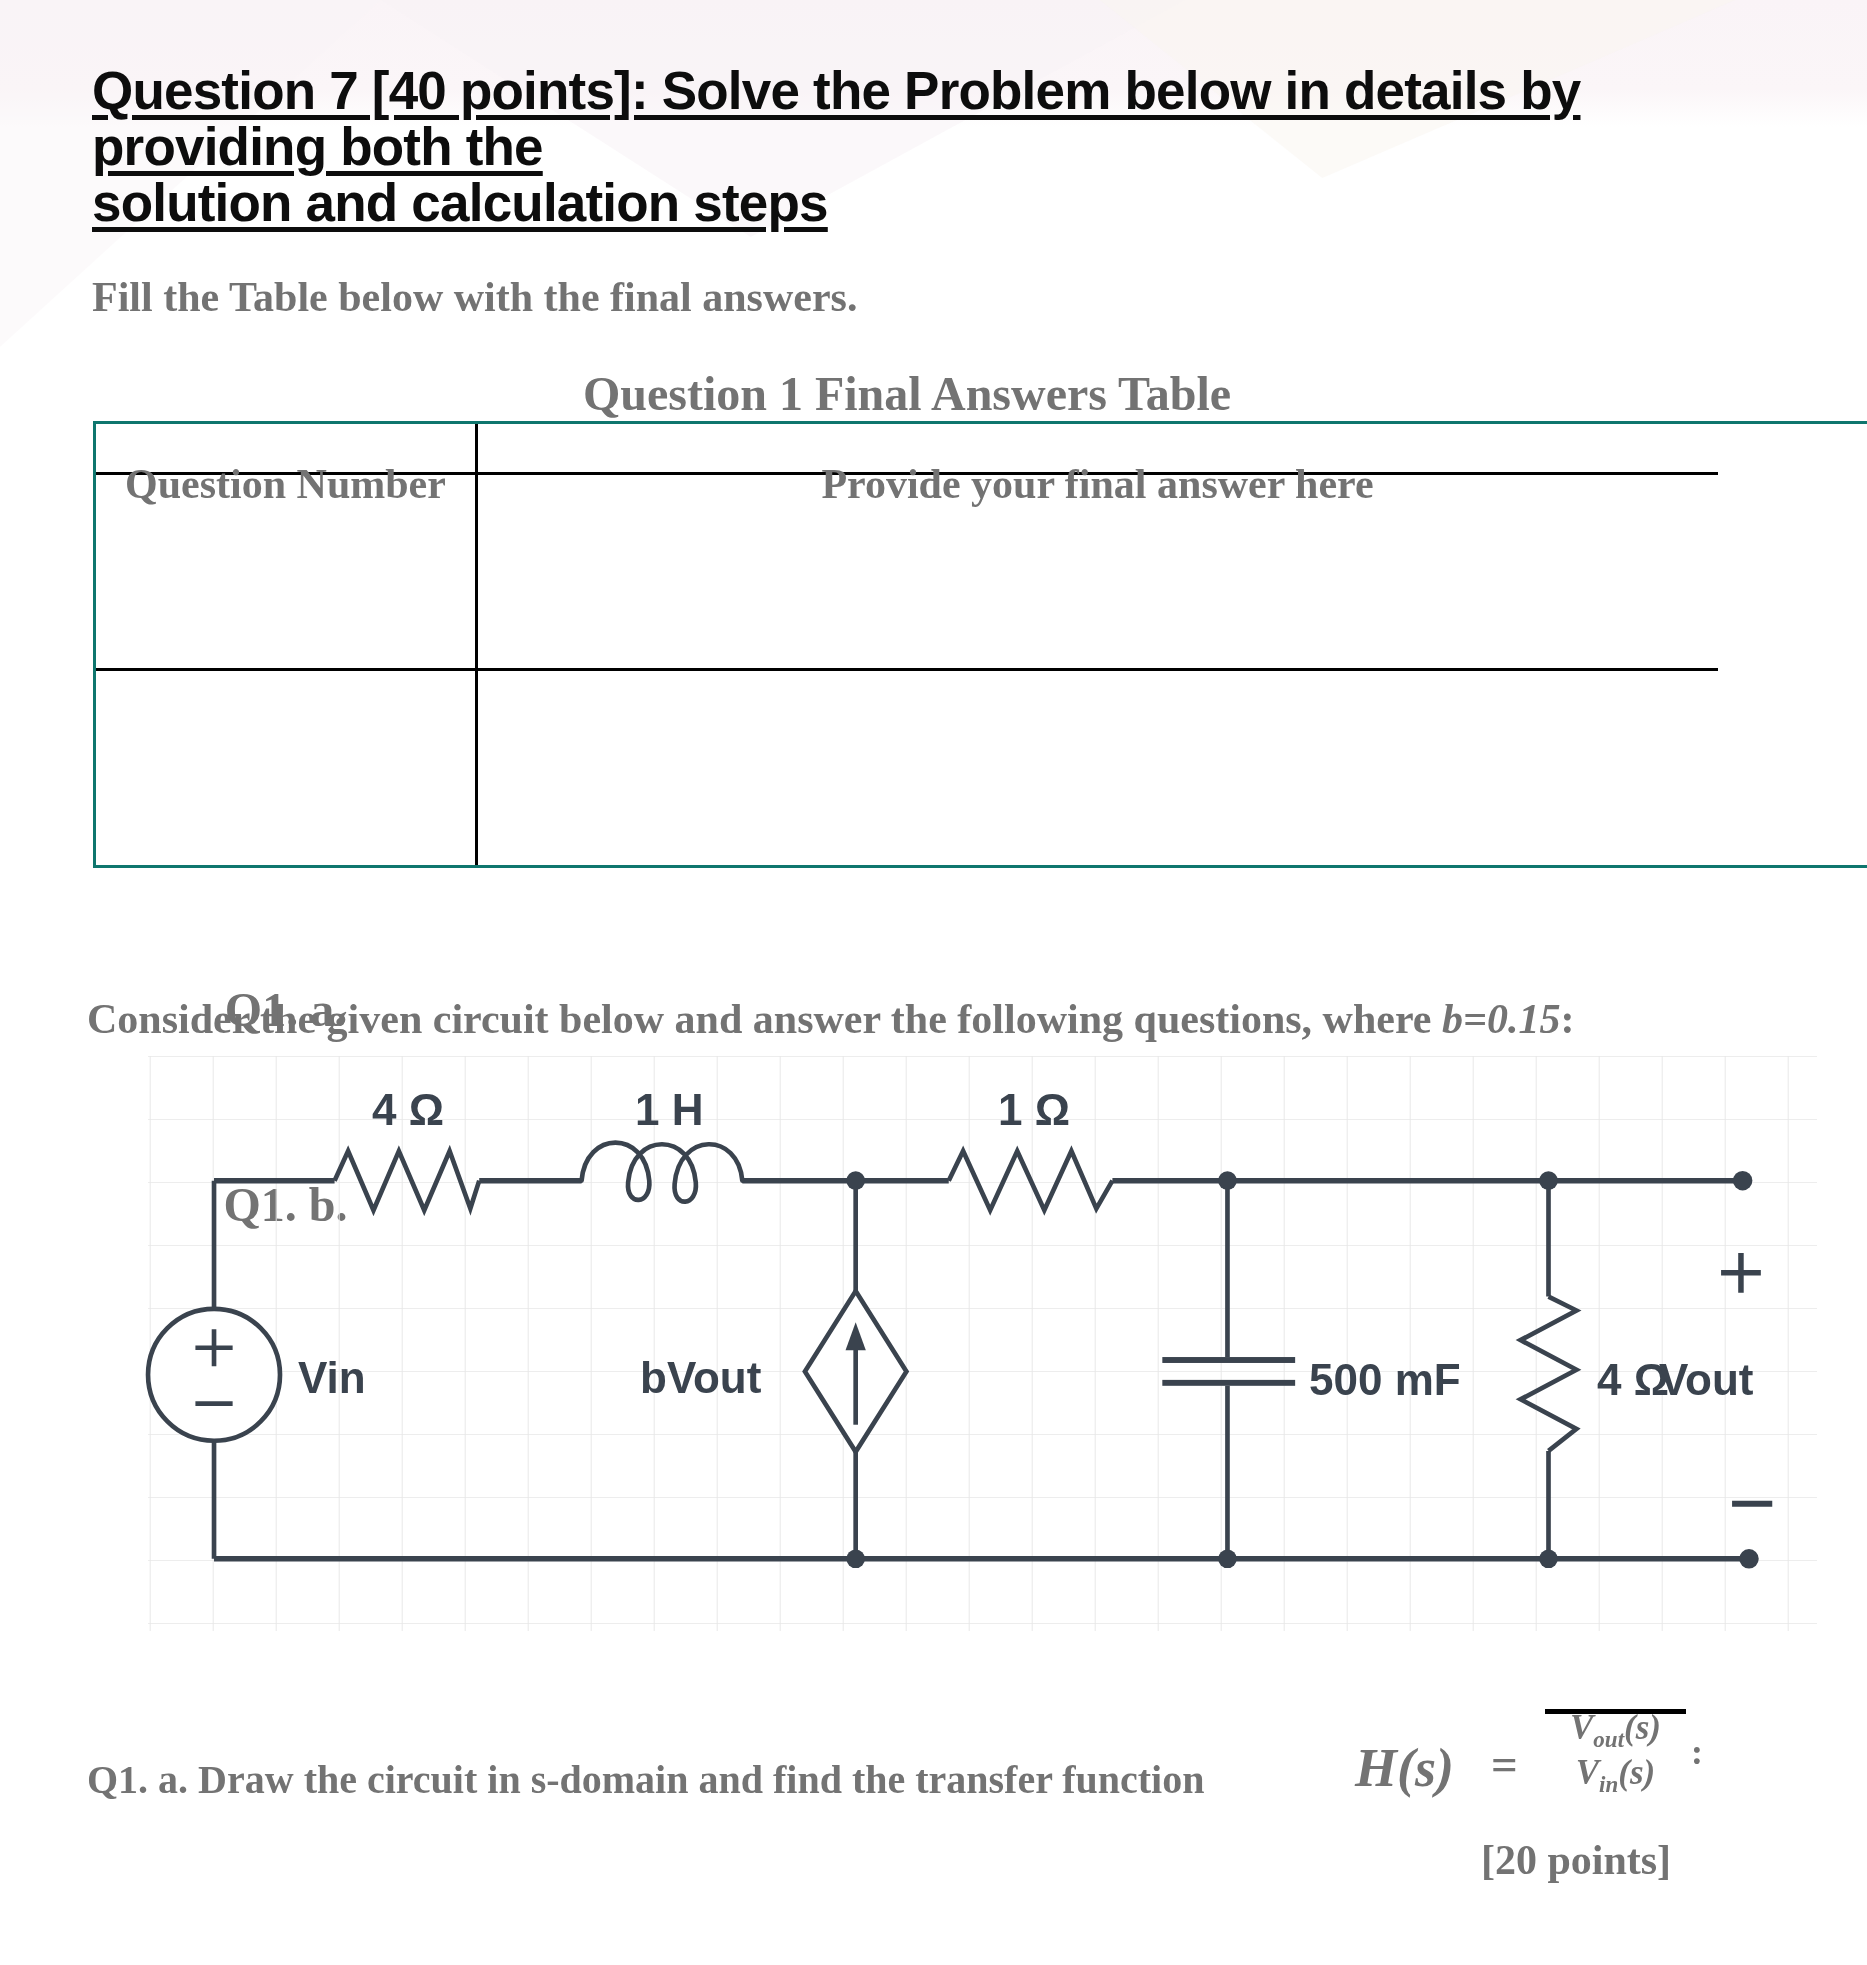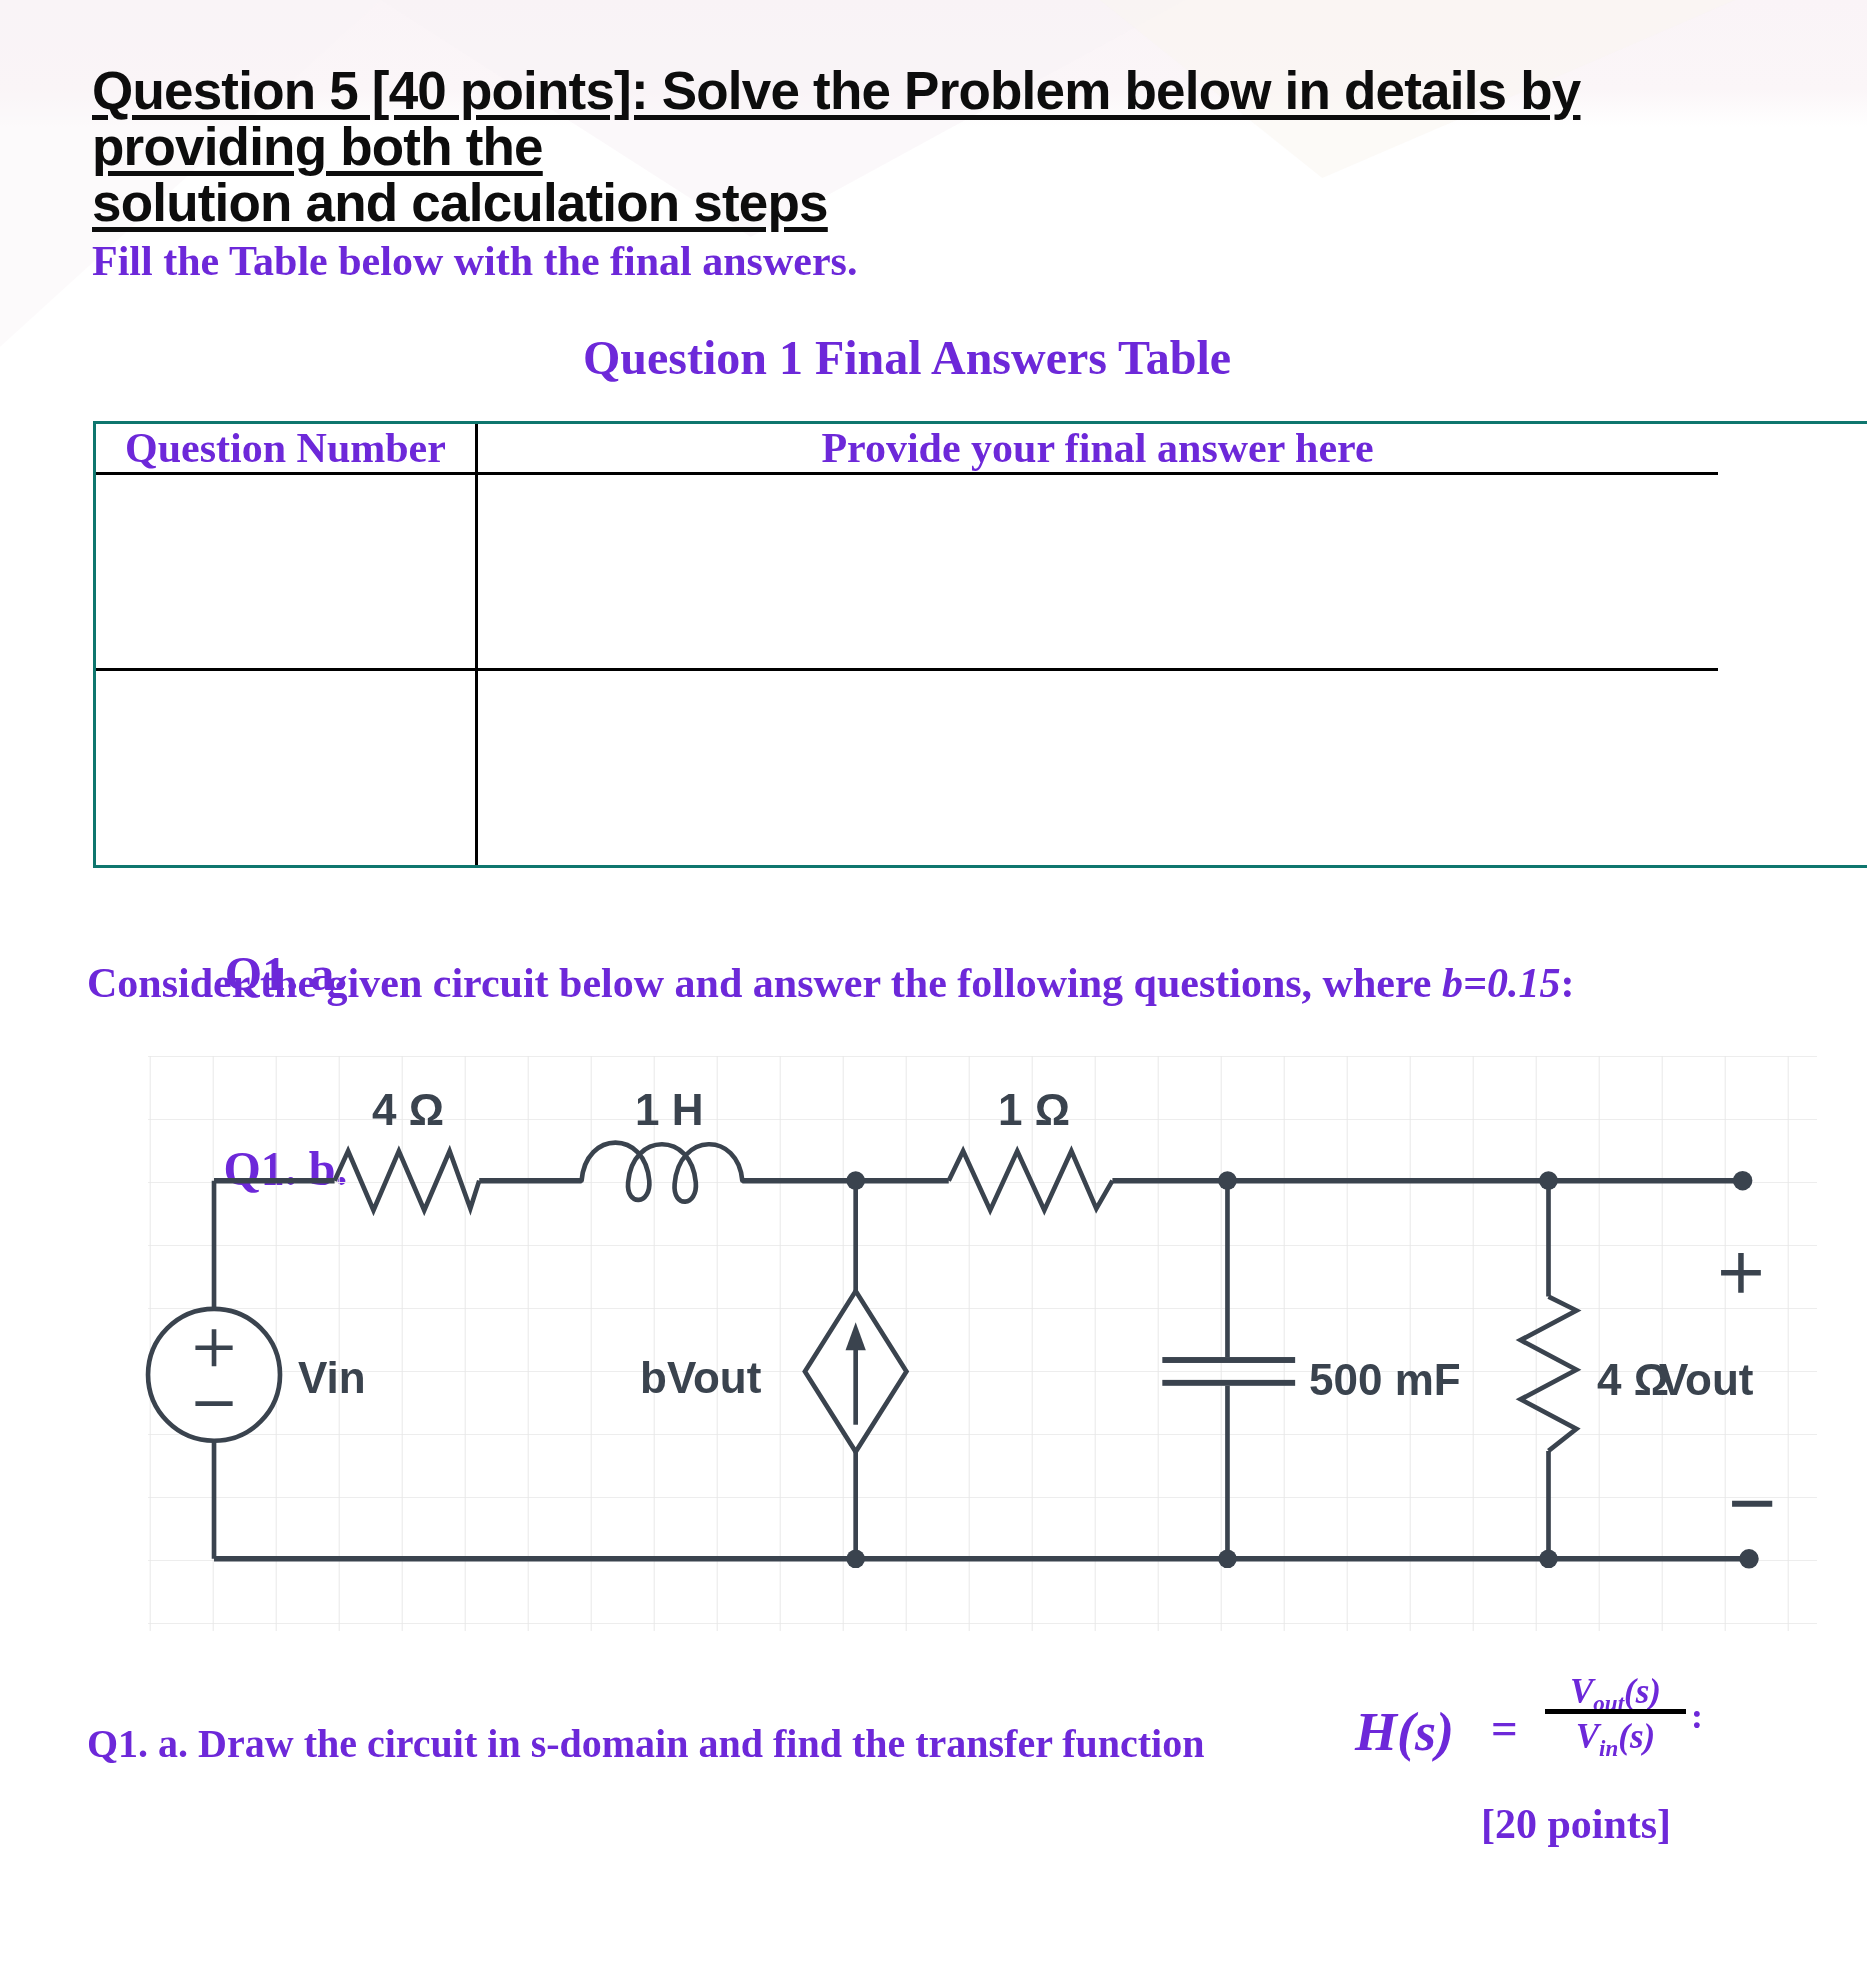--- a/index.html
+++ b/index.html
@@ -17,21 +17,21 @@
            clip-path:polygon(0 0,100% 0,0 100%);}
 
   .abs{position:absolute;}
   
   #main-title{left:92px;top:63px;width:1735px;
       font-family:"Liberation Sans",sans-serif;font-weight:bold;font-size:53px;line-height:56px;
       letter-spacing:-0.8px;color:#0d0d0d;}
   #main-title .title-line{display:block;text-decoration:underline;
       text-decoration-thickness:4.7px;text-underline-offset:5.5px;}
 
-  .serif-bold{font-family:"Liberation Serif",serif;font-weight:bold;color:#6d28d9;}
+  .serif-bold{font-family:"Liberation Serif",serif;font-weight:bold;color:#737373;margin-top:36px;}
 
   #intro-text{left:92px;top:236px;font-size:42px;line-height:51px;}
 
   #table-caption{left:93px;top:332px;width:1628px;text-align:center;font-size:48px;line-height:51px;}
 
   
   #answers-table{left:93px;top:421px;width:1804px;height:447px;border:3px solid #0f766e;background:transparent;box-sizing:border-box;}
   .tline{position:absolute;background:#000;}
   #hdr-divider{left:0;top:48px;width:1622px;height:3.4px;}      
   #row-divider{left:0;top:244px;width:1622px;height:3px;}      
@@ -83,21 +83,21 @@
 <body>
 
 <div id="page">
 
   <div class="wm abs" id="wm-band"></div>
   <div class="wm abs" id="wm-tri3"></div>
   <div class="wm abs" id="wm-tri1"></div>
   <div class="wm abs" id="wm-tri2"></div>
 
   <div class="abs" id="main-title">
-    <span class="title-line">Question 5 [40 points]: Solve the Problem below in details by providing both the</span>
+    <span class="title-line">Question 7 [40 points]: Solve the Problem below in details by providing both the</span>
     <span class="title-line">solution and calculation steps</span>
   </div>
 
   <div class="abs serif-bold" id="intro-text">Fill the Table below with the final answers.</div>
 
   <div class="abs serif-bold" id="table-caption">Question 1 Final Answers Table</div>
 
   <div class="abs" id="answers-table">
     <div class="tline" id="hdr-divider"></div>
     <div class="tline" id="row-divider"></div>

